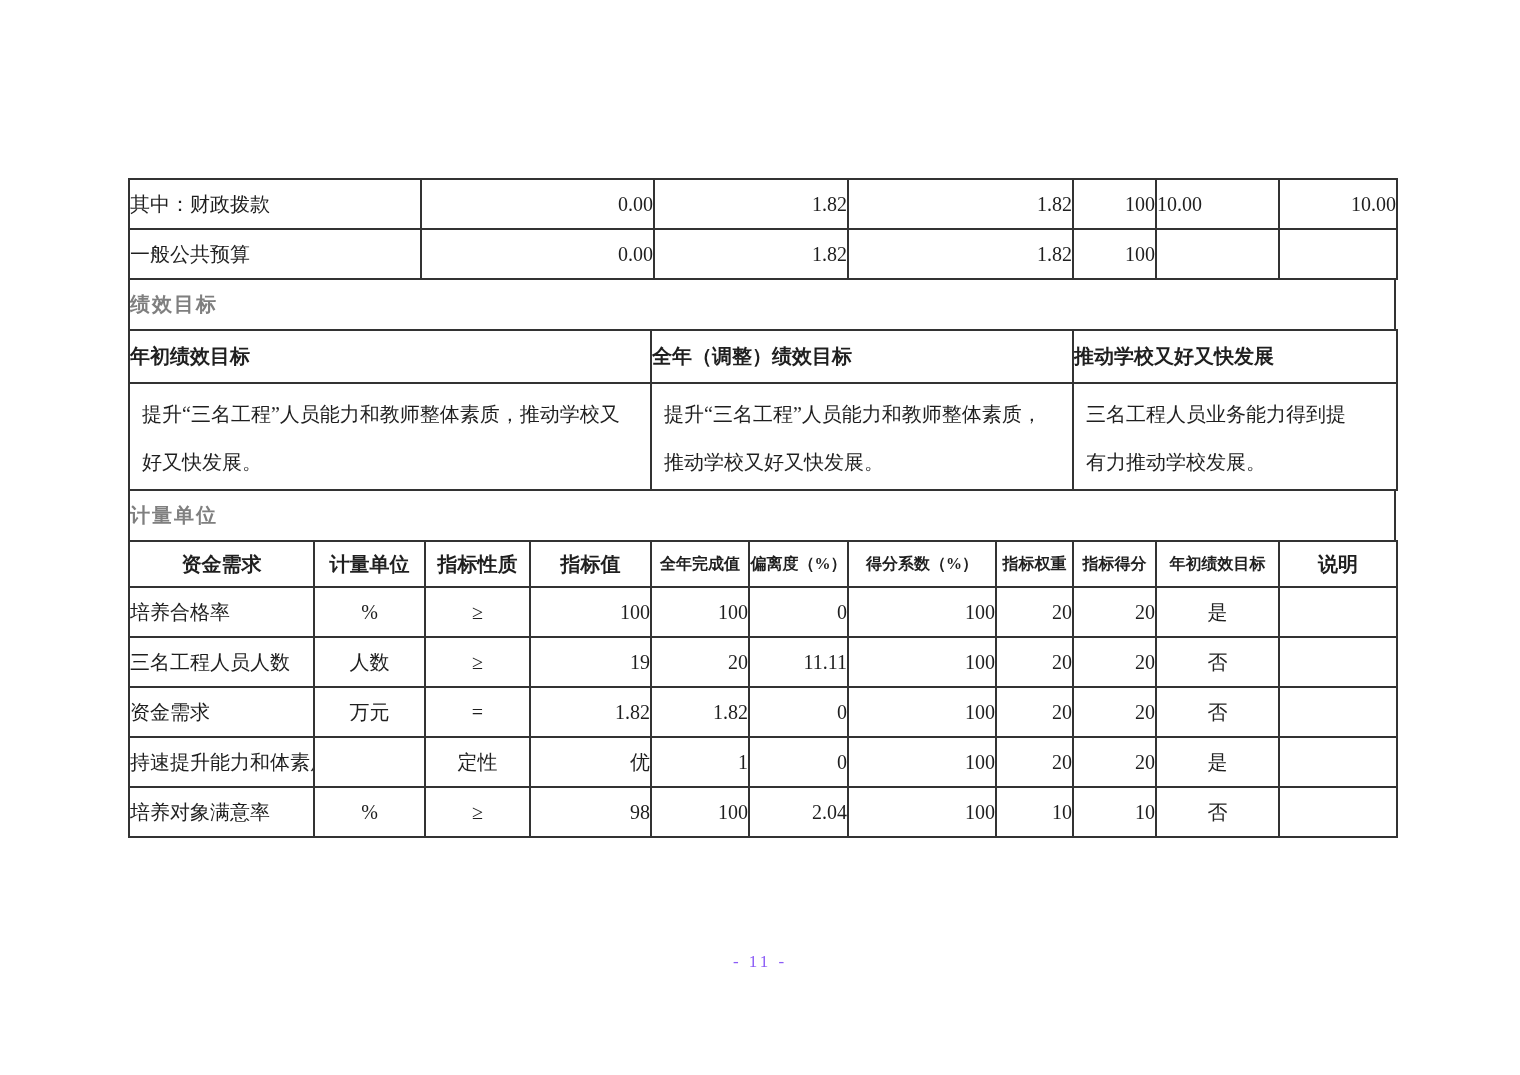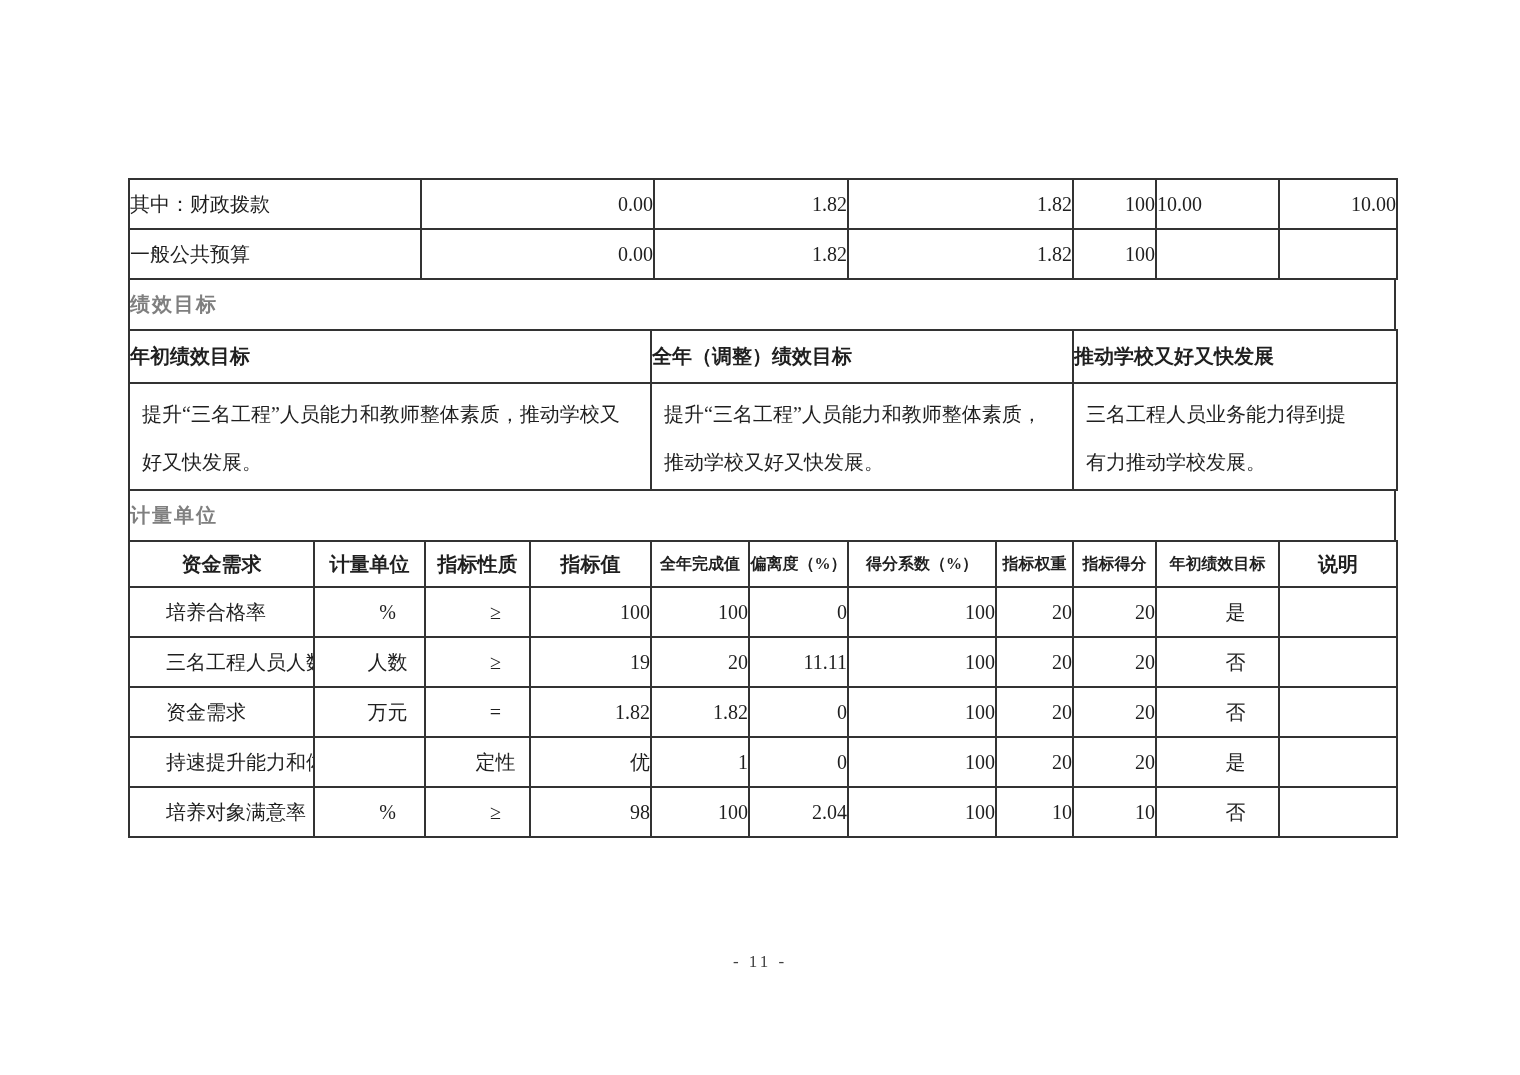--- a/index.html
+++ b/index.html
@@ -69,31 +69,31 @@
     overflow: hidden;
   }
 
   
   .t-ind tr.hdr td {
     height: 44px;
     text-align: center;
     font-weight: bold;
   }
   .t-ind tr.hdr td.sh { font-size: 16px; }
-  .t-ind tr.row td { height: 48px; padding-left: 36px; }
+  .t-ind tr.row td { height: 48px; }
   .small-name { font-size: 15px; }
 
   .pageno {
     position: absolute;
     left: 0;
     width: 1520px;
     top: 952px;
     text-align: center;
     font-size: 17px;
-    color: #404040;
+    color: #8b5cf6;
     letter-spacing: 3px;
   }
 </style>
 </head>
 <body>
 
 <div class="content">
 
   <table class="tbl t-top">
     <colgroup>

